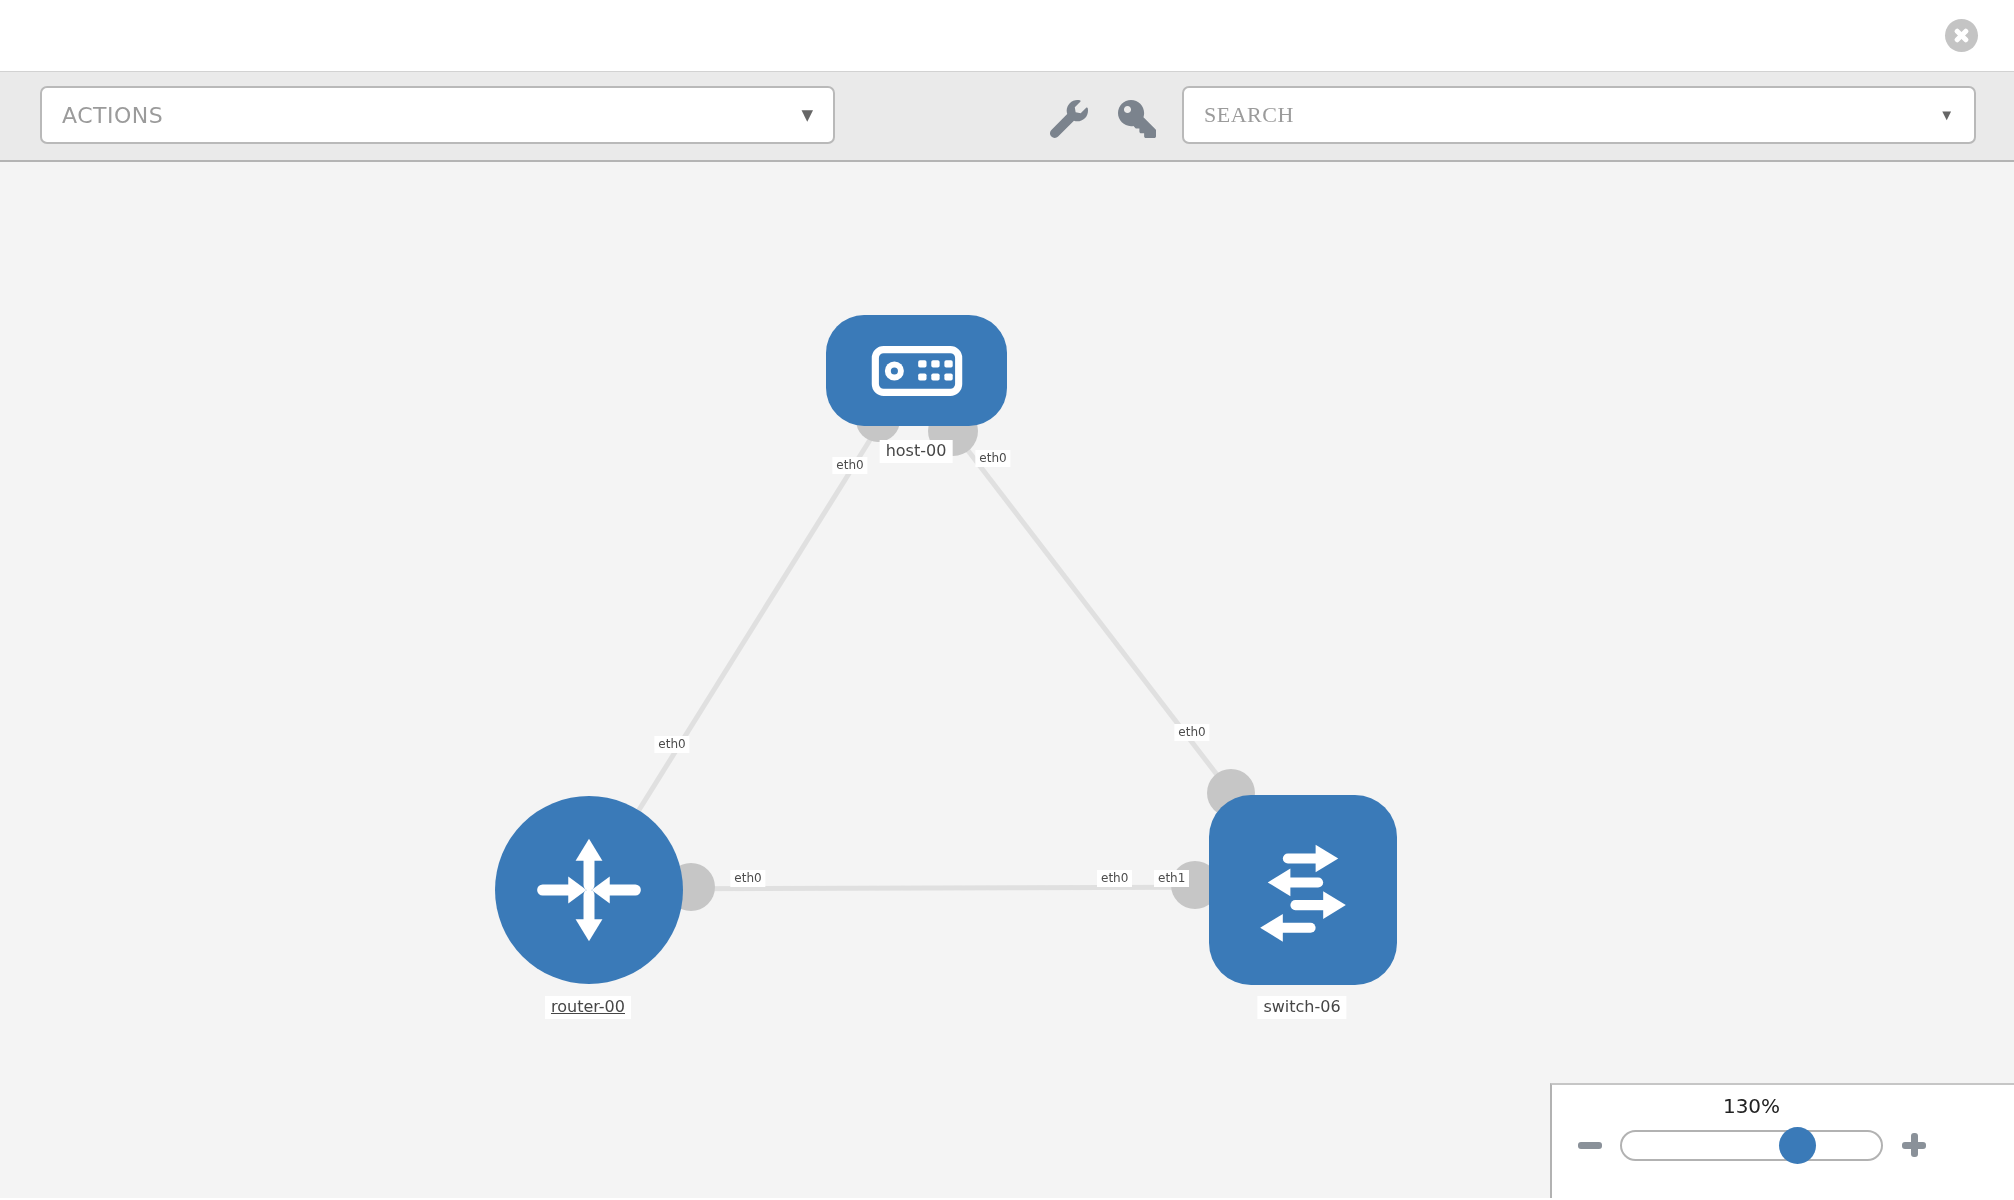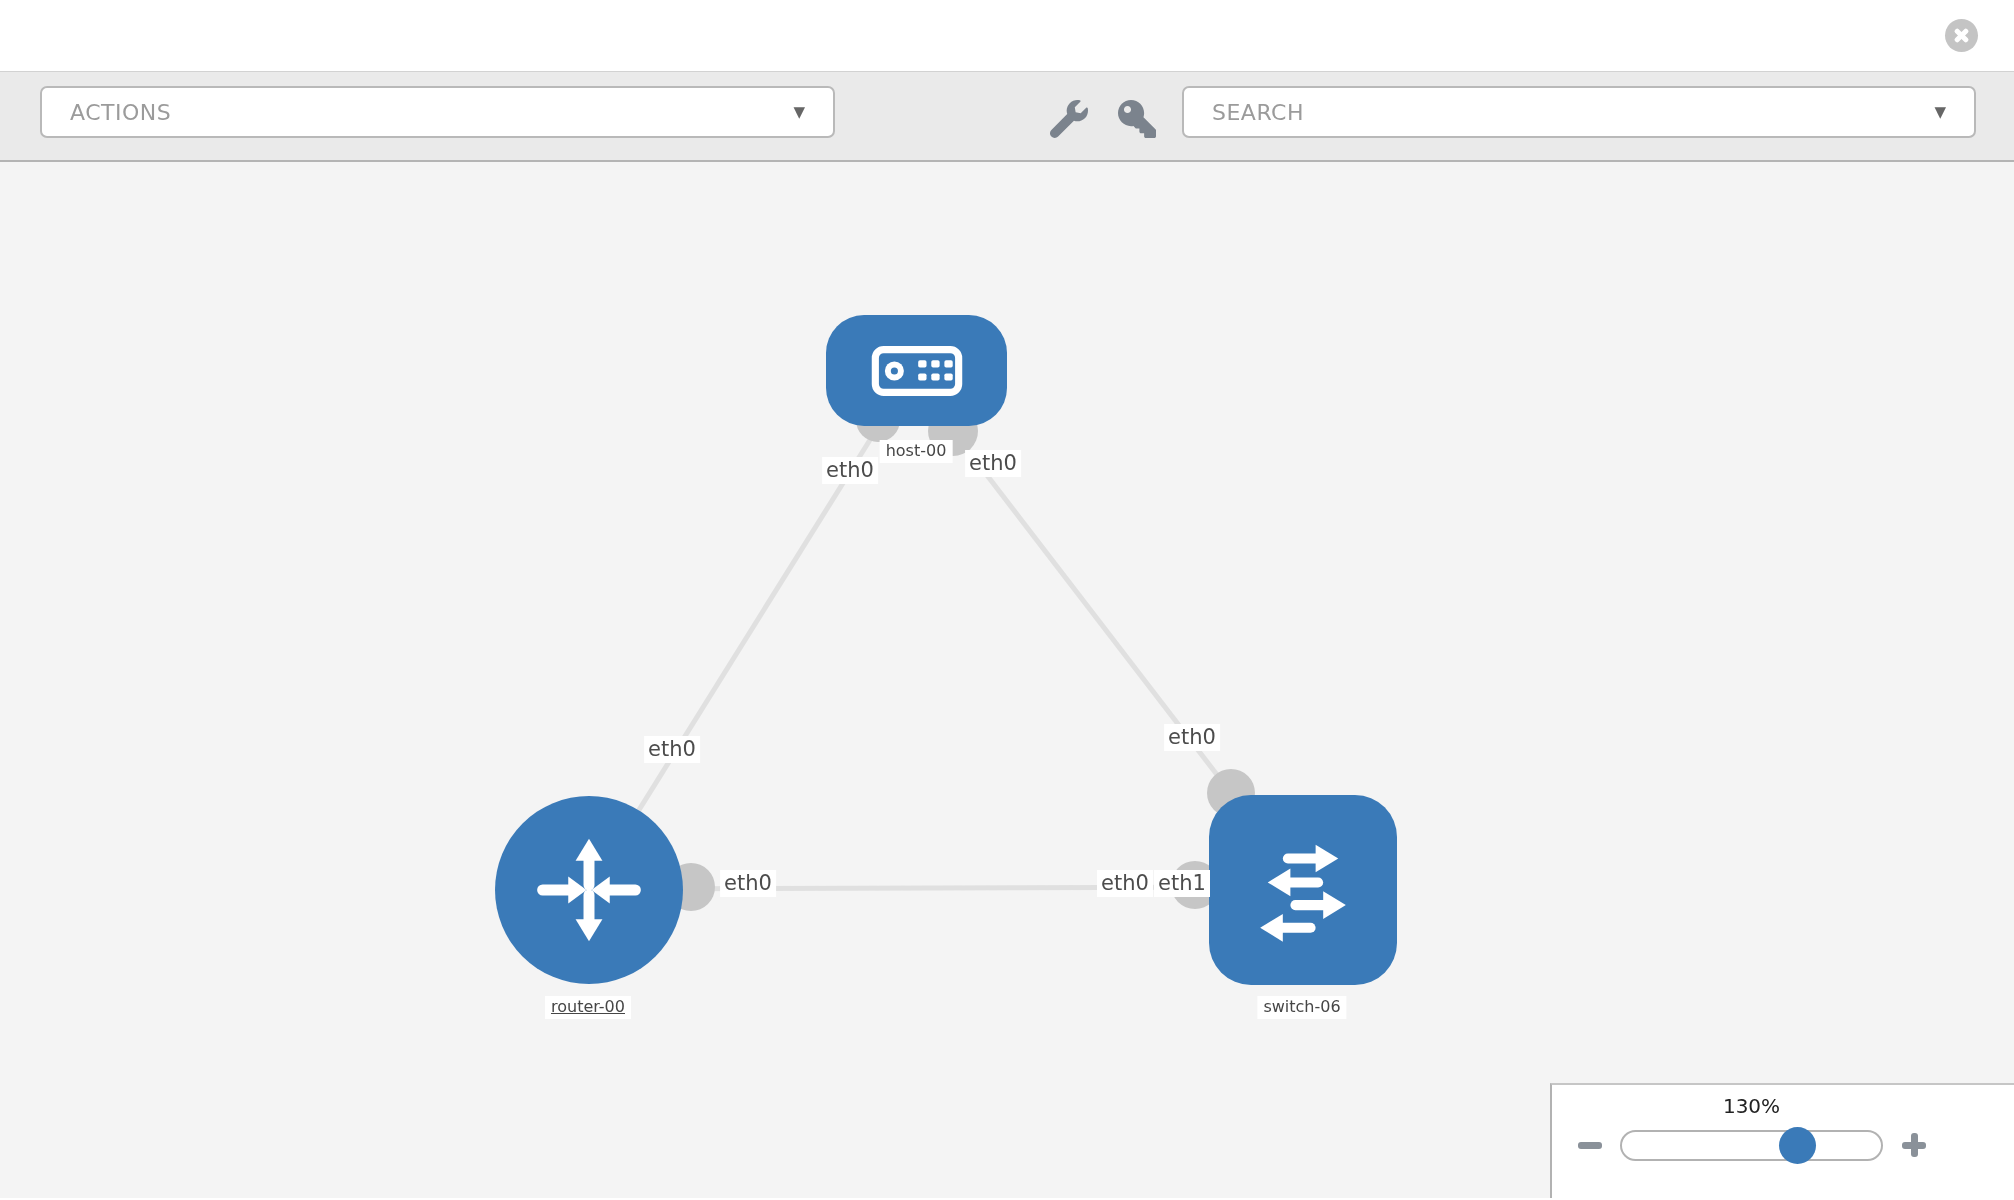--- a/index.html
+++ b/index.html
@@ -14,45 +14,45 @@
   .close-btn { position:absolute; right:36px; top:19px; width:33px; height:33px;
     border-radius:50%; background:#c4c4c4; cursor:pointer; }
   .close-btn::before, .close-btn::after { content:""; position:absolute; left:8px; top:14px;
     width:17px; height:5px; border-radius:2px; background:#fff; }
   .close-btn::before { transform:rotate(45deg); }
   .close-btn::after  { transform:rotate(-45deg); }
 
   
   .toolbar { position:relative; height:90px; background:#eaeaea;
     border-bottom:2px solid #b4b4b4; }
-  .select-box { position:absolute; top:14px; height:52px; background:#fff;
+  .select-box { position:absolute; top:14px; height:58px; background:#fff;
     border:2px solid #b9b9b9; border-radius:7px; display:flex; align-items:center;
-    padding:0 28px; cursor:pointer; }
+    padding:0 20px; cursor:pointer; }
   .select-box .sel-label { font-size:22px; color:#9b9b9b; letter-spacing:.5px; flex:1; }
   .caret { font-size:15px; color:#666; margin-left:12px; }
   .actions-box { left:40px; width:795px; }
-  .search-box  { left:1182px; width:794px; }
+  .search-box  { left:1182px; width:794px;font-family:Liberation Serif, serif; }
   .tool-icon { position:absolute; top:28px; width:38px; height:38px; cursor:pointer; }
   .tool-icon svg { width:100%; height:100%; fill:#7b838d; }
   .wrench { left:1050px; }
   .key    { left:1118px; }
 
   
   .canvas { position:relative; width:2014px; height:1036px; background:#f4f4f4; }
   .net-svg { position:absolute; left:0; top:0; }
 
   .node { position:absolute; background:#3a7ab8; display:flex;
     align-items:center; justify-content:center; cursor:pointer; }
   .node-host   { left:826px; top:153px; width:181px; height:111px; border-radius:38px; }
   .node-router { left:495px; top:634px; width:188px; height:188px; border-radius:50%; }
   .node-switch { left:1209px; top:633px; width:188px; height:190px; border-radius:42px; }
 
   .node-label { position:absolute; transform:translateX(-50%); background:#fff;
     color:#464646; font-size:16px; padding:1px 6px 3px; white-space:nowrap; }
-  .iface-label { position:absolute; background:#fff; color:#4c4c4c; font-size:21px;
+  .iface-label { position:absolute; background:#fff; color:#4c4c4c; font-size:12px;
     padding:1px 4px 2px; white-space:nowrap; }
   .iface-center { transform:translateX(-50%); }
 
   
   .zoom-panel { position:absolute; right:0; bottom:0; width:464px; height:115px;
     background:#fff; border-left:2px solid #b2b2b2; border-top:2px solid #c6c6c6; }
   .zoom-level { position:absolute; left:68px; width:263px; top:9px; text-align:center;
     font-size:20px; color:#222; }
   .zoom-minus, .zoom-plus { position:absolute; top:45px; width:30px; height:30px; cursor:pointer; }
   .zoom-minus { left:23px; }

